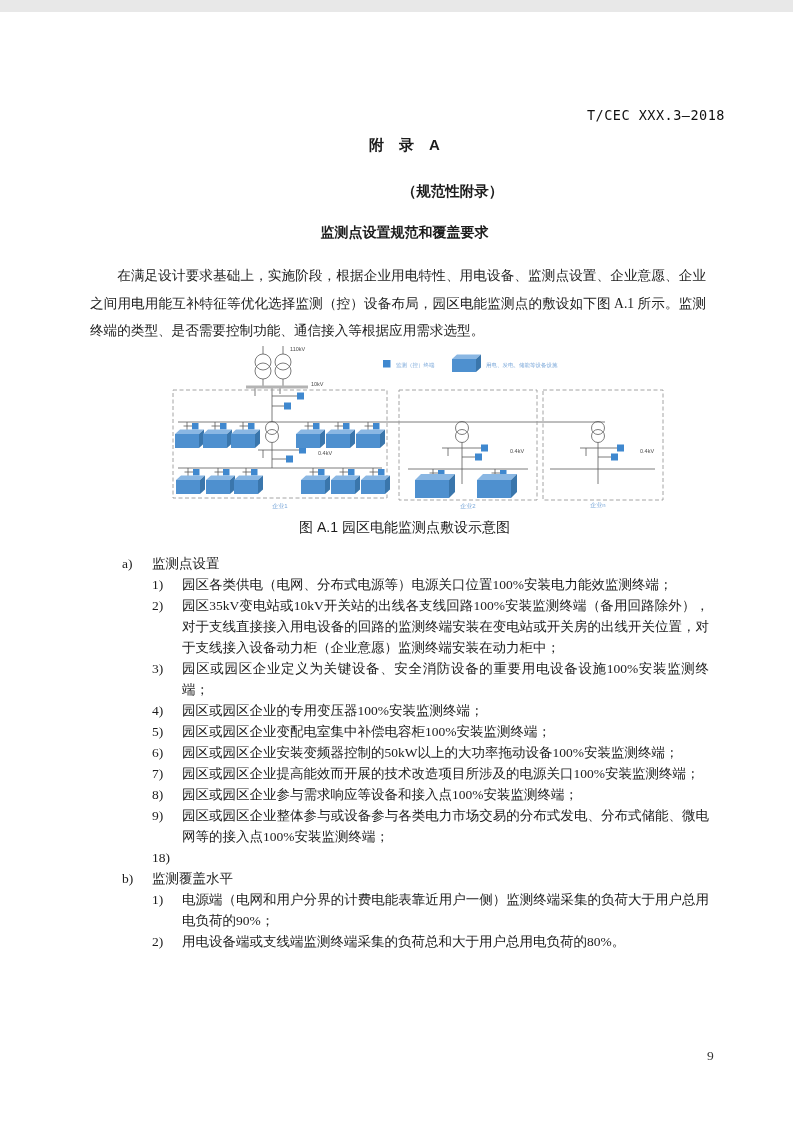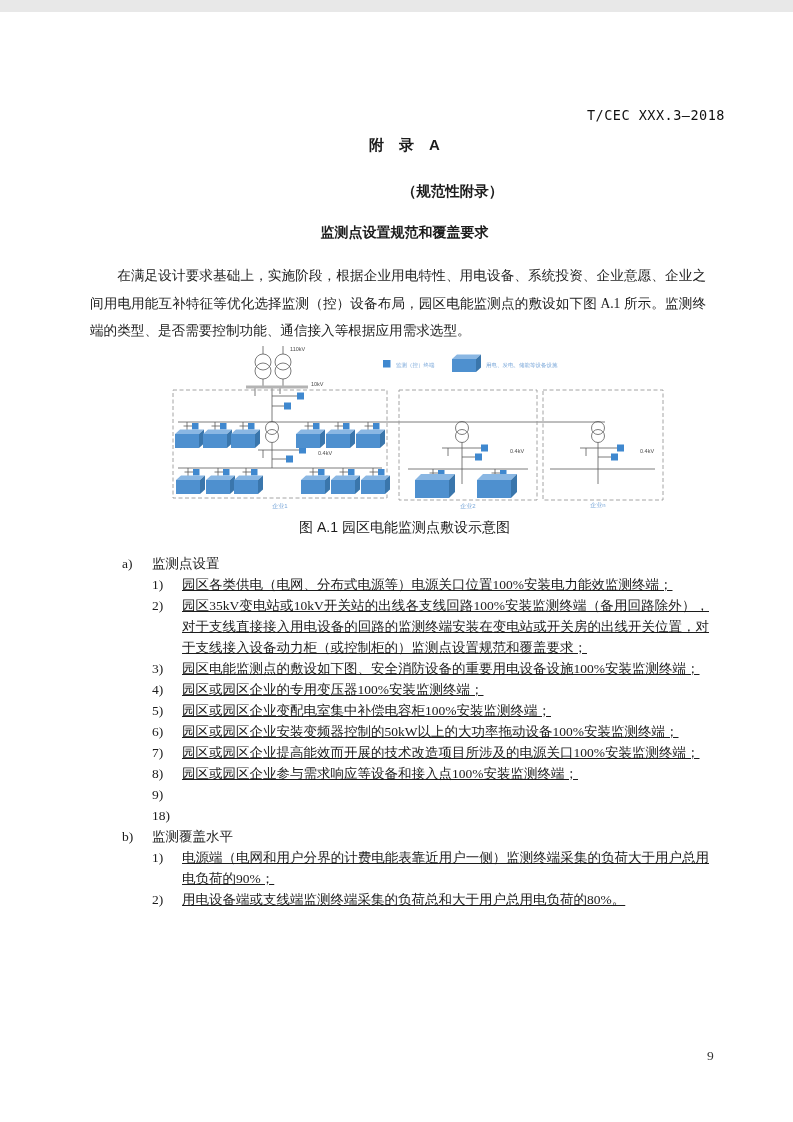--- a/index.html
+++ b/index.html
@@ -35,39 +35,39 @@
   .diagram-wrap { position:absolute; top:332px; left:150px; width:560px; height:168px; }
   .fig-caption {
     top:507px; font-family:"Liberation Sans",sans-serif;
     font-weight:normal; font-size:14px;text-align:center;
   }
   .lists { position:absolute; top:541px; left:0; width:100%; font-size:13.5px; line-height:21px; }
   .sec-row { display:flex; margin-left:122px; }
   .sec-marker { width:30px; flex:none; }
   .item-row { display:flex; margin-left:152px; }
   .item-num { width:30px; flex:none; }
-  .item-text { width:527px; text-align:justify;text-decoration:underline; }
+  .item-text { width:527px; text-align:justify; }
   .page-number { position:absolute; top:1036px; left:707px; font-size:13.5px; color:#333; }
   svg text { font-family:"Liberation Sans",sans-serif; }
   .v-label { fill:#4d4d4d; font-size:5.5px; }
   .blue-label { fill:#79a7d9; font-size:6px; }
   .legend-label { fill:#79a7d9; font-size:5.5px; }
 </style>
 </head>
 <body>
 
 <div class="page">
 
   <div class="doc-number">T/CEC XXX.3—2018</div>
 
   <div class="center-line title-appendix">附　录　A</div>
   <div class="center-line title-sub">（规范性附录）</div>
   <div class="center-line title-main">监测点设置规范和覆盖要求</div>
 
-  <div class="intro">在满足设计要求基础上，实施阶段，根据企业用电特性、用电设备、系统投资、企业意愿、企业之间用电用能互补特征等优化选择监测（控）设备布局，园区电能监测点的敷设如下图 A.1 所示。监测终端的类型、是否需要控制功能、通信接入等根据应用需求选型。</div>
+  <div class="intro">在满足设计要求基础上，实施阶段，根据企业用电特性、用电设备、监测点设置、企业意愿、企业之间用电用能互补特征等优化选择监测（控）设备布局，园区电能监测点的敷设如下图 A.1 所示。监测终端的类型、是否需要控制功能、通信接入等根据应用需求选型。</div>
 
   <div class="diagram-wrap">
     <svg viewBox="0 0 560 168" width="560" height="168">
 
       <g stroke="#5a5a5a" stroke-width="0.8" fill="none">
         <path d="M113,2 V10 M133,2 V10"></path>
         <path d="M113,35 V43 M133,35 V43"></path>
         <path d="M105,43 V52 M130,43 V50"></path>
         <path d="M122,43 V78"></path>
         <path d="M122,52 H147"></path>
@@ -267,25 +267,25 @@
       <span class="sec-marker">a)</span>
       <span class="sec-title">监测点设置</span>
     </div>
     <div id="list-a">
         <div class="item-row">
           <span class="item-num">1)</span>
           <span class="item-text">园区各类供电（电网、分布式电源等）电源关口位置100%安装电力能效监测终端；</span>
         </div>
         <div class="item-row">
           <span class="item-num">2)</span>
-          <span class="item-text">园区35kV变电站或10kV开关站的出线各支线回路100%安装监测终端（备用回路除外），对于支线直接接入用电设备的回路的监测终端安装在变电站或开关房的出线开关位置，对于支线接入设备动力柜（或控制柜的）监测点设置规范和覆盖要求；</span>
+          <span class="item-text">园区35kV变电站或10kV开关站的出线各支线回路100%安装监测终端（备用回路除外），对于支线直接接入用电设备的回路的监测终端安装在变电站或开关房的出线开关位置，对于支线接入设备动力柜（企业意愿）监测终端安装在动力柜中；</span>
         </div>
         <div class="item-row">
           <span class="item-num">3)</span>
-          <span class="item-text">园区电能监测点的敷设如下图、安全消防设备的重要用电设备设施100%安装监测终端；</span>
+          <span class="item-text">园区或园区企业定义为关键设备、安全消防设备的重要用电设备设施100%安装监测终端；</span>
         </div>
         <div class="item-row">
           <span class="item-num">4)</span>
           <span class="item-text">园区或园区企业的专用变压器100%安装监测终端；</span>
         </div>
         <div class="item-row">
           <span class="item-num">5)</span>
           <span class="item-text">园区或园区企业变配电室集中补偿电容柜100%安装监测终端；</span>
         </div>
         <div class="item-row">
@@ -295,20 +295,21 @@
         <div class="item-row">
           <span class="item-num">7)</span>
           <span class="item-text">园区或园区企业提高能效而开展的技术改造项目所涉及的电源关口100%安装监测终端；</span>
         </div>
         <div class="item-row">
           <span class="item-num">8)</span>
           <span class="item-text">园区或园区企业参与需求响应等设备和接入点100%安装监测终端；</span>
         </div>
         <div class="item-row">
           <span class="item-num">9)</span>
+          <span class="item-text">园区或园区企业整体参与或设备参与各类电力市场交易的分布式发电、分布式储能、微电网等的接入点100%安装监测终端；</span>
         </div>
         <div class="item-row">
           <span class="item-num">18)</span>
         </div>
       </div>
     <div class="sec-row">
       <span class="sec-marker">b)</span>
       <span class="sec-title">监测覆盖水平</span>
     </div>
     <div id="list-b">

